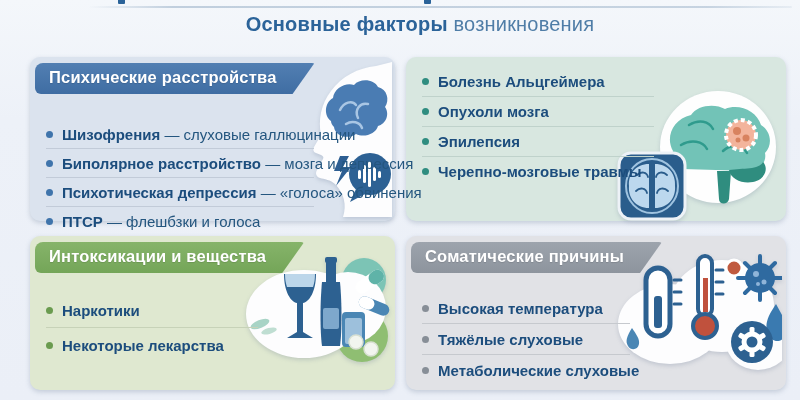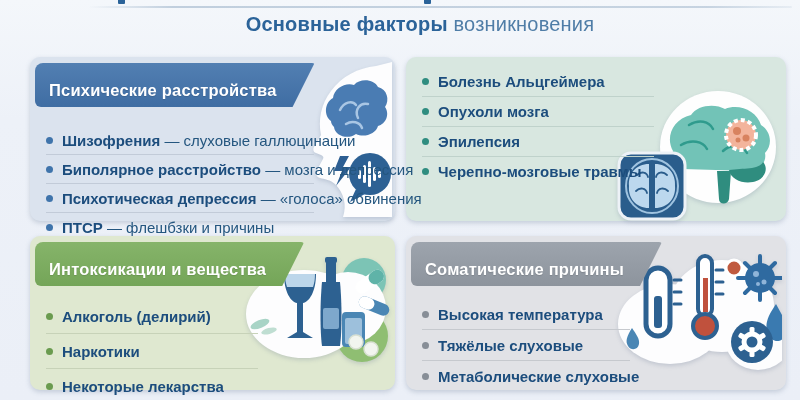--- a/index.html
+++ b/index.html
@@ -18,22 +18,22 @@
     font-size:20px;letter-spacing:.2px;}
   .t-bold{font-weight:700;color:#2b6399;}
   .t-reg{font-weight:400;color:#4f7da7;}
   
   .card{position:absolute;border-radius:10px;background:var(--bg);
     box-shadow:0 2px 5px rgba(90,110,140,.28);}
   .card-0{left:30px;top:57px;width:365px;height:164px;}
   .card-1{left:406px;top:57px;width:380px;height:164px;}
   .card-2{left:30px;top:236px;width:365px;height:154px;}
   .card-3{left:406px;top:236px;width:380px;height:154px;}
-  .banner{position:relative;z-index:2;display:inline-block;margin:6px 0 9px 5px;
-    padding:18px 38px 7px 14px;color:#fff;font-weight:700;font-size:16.5px;letter-spacing:.2px;
+  .banner{position:relative;z-index:2;display:inline-block;margin:6px 0 16px 5px;
+    padding:5px 38px 7px 14px;color:#fff;font-weight:700;font-size:16.5px;letter-spacing:.2px;
     background:linear-gradient(180deg,var(--banner-hi),var(--banner));
     border-radius:8px 3px 3px 6px;
     clip-path:polygon(0 0,100% 0,calc(100% - 22px) 100%,0 100%);
     text-shadow:0 1px 1px rgba(0,0,0,.12);}
   .items{position:relative;z-index:2;list-style:none;margin:10px 0 0 16px;padding:0;}
   .card-0 .items,.card-1 .items{margin-top:10px;}
   .card-2 .items,.card-3 .items{margin-top:4px;}
   .card-0 .items{width:268px;} .card-1 .items{width:232px;}
   .card-2 .items{width:212px;} .card-3 .items{width:208px;}
   .item{display:flex;align-items:center;gap:9px;height:28px;white-space:nowrap;}
@@ -77,21 +77,21 @@
         <li class="item">
           <span class="dot"></span>
           <span class="txt"><b class="lead">Биполярное расстройство</b> <span class="rest">— мозга и депрессия</span></span>
         </li>
         <li class="item">
           <span class="dot"></span>
           <span class="txt"><b class="lead">Психотическая депрессия</b> <span class="rest">— «голоса» обвинения</span></span>
         </li>
         <li class="item">
           <span class="dot"></span>
-          <span class="txt"><b class="lead">ПТСР</b> <span class="rest">— флешбзки и причины</span></span>
+          <span class="txt"><b class="lead">ПТСР</b> <span class="rest">— флешбзки и голоса</span></span>
         </li>
       </ul>
     <svg class="icon icon-head" width="104" height="158" viewBox="0 0 104 158">
       <path d="M103,3 L103,158 L54,158 C58,146 55,134 46,125 C42,121 35,120 31,119 C27,118 26,114 28,111 L34,100 C35,98 34,97 32,96 L27,94 C24,93 24,90 25,88 L32,76 C29,61 32,45 42,32 C53,17 69,9 87,7 Z" fill="#fdfdfe"></path>
       <path d="M42,62 C35,57 35,44 44,39 C45,29 57,23 65,26 C71,19 85,20 89,28 C98,30 101,41 96,48 C101,55 97,65 89,67 C87,75 75,79 67,75 C59,81 46,77 45,68 C43,66 42,64 42,62 Z" fill="#4a7cb3"></path>
       <path d="M51,51 C55,43 63,41 67,46 M69,59 C65,51 71,43 79,45 M57,65 C63,61 71,63 73,69" fill="none" stroke="#a9c6e4" stroke-width="2.5" stroke-linecap="round"></path>
       <polygon points="51,97 60,97 54,108 62,108 47,127 53,112 45,112" fill="#2d5e92"></polygon>
       <circle cx="81" cy="115" r="21" fill="#2d6194"></circle>
       <path d="M67,130 L61,143 L76,135 Z" fill="#2d6194"></path>
       <rect x="69" y="111" width="3" height="9" rx="1.5" fill="#fff"></rect>
@@ -137,24 +137,20 @@
       <path d="M42,75 C55,75 63,85 62,97 C63,109 55,119 42,119 Z" fill="#bcd8ee"></path>
       <path d="M24,86 C28,82 34,83 35,88 M23,102 C27,98 33,99 34,104 M54,86 C50,82 44,83 43,88 M55,102 C51,98 45,99 44,104" fill="none" stroke="#2a5d8c" stroke-width="1.8" stroke-linecap="round"></path>
     </svg>
   </section>
 
   <section class="card card-2" style="--bg: #dfe8d0; --banner: #74a558; --banner-hi: #86b46a; --dot: #6a9b4f; --sep: #c7d2b8;">
     <div class="banner">
       <span>Интоксикации и вещества</span>
     </div>
     <ul class="items">
-        <li class="item">
-          <span class="dot"></span>
-          <span class="txt"><b class="lead">Алкоголь (делирий)</b></span>
-        </li>
         <li class="item">
           <span class="dot"></span>
           <span class="txt"><b class="lead">Наркотики</b></span>
         </li>
         <li class="item">
           <span class="dot"></span>
           <span class="txt"><b class="lead">Некоторые лекарства</b></span>
         </li>
       </ul>
     <svg class="icon icon-intox" width="150" height="114" viewBox="0 0 150 114">

